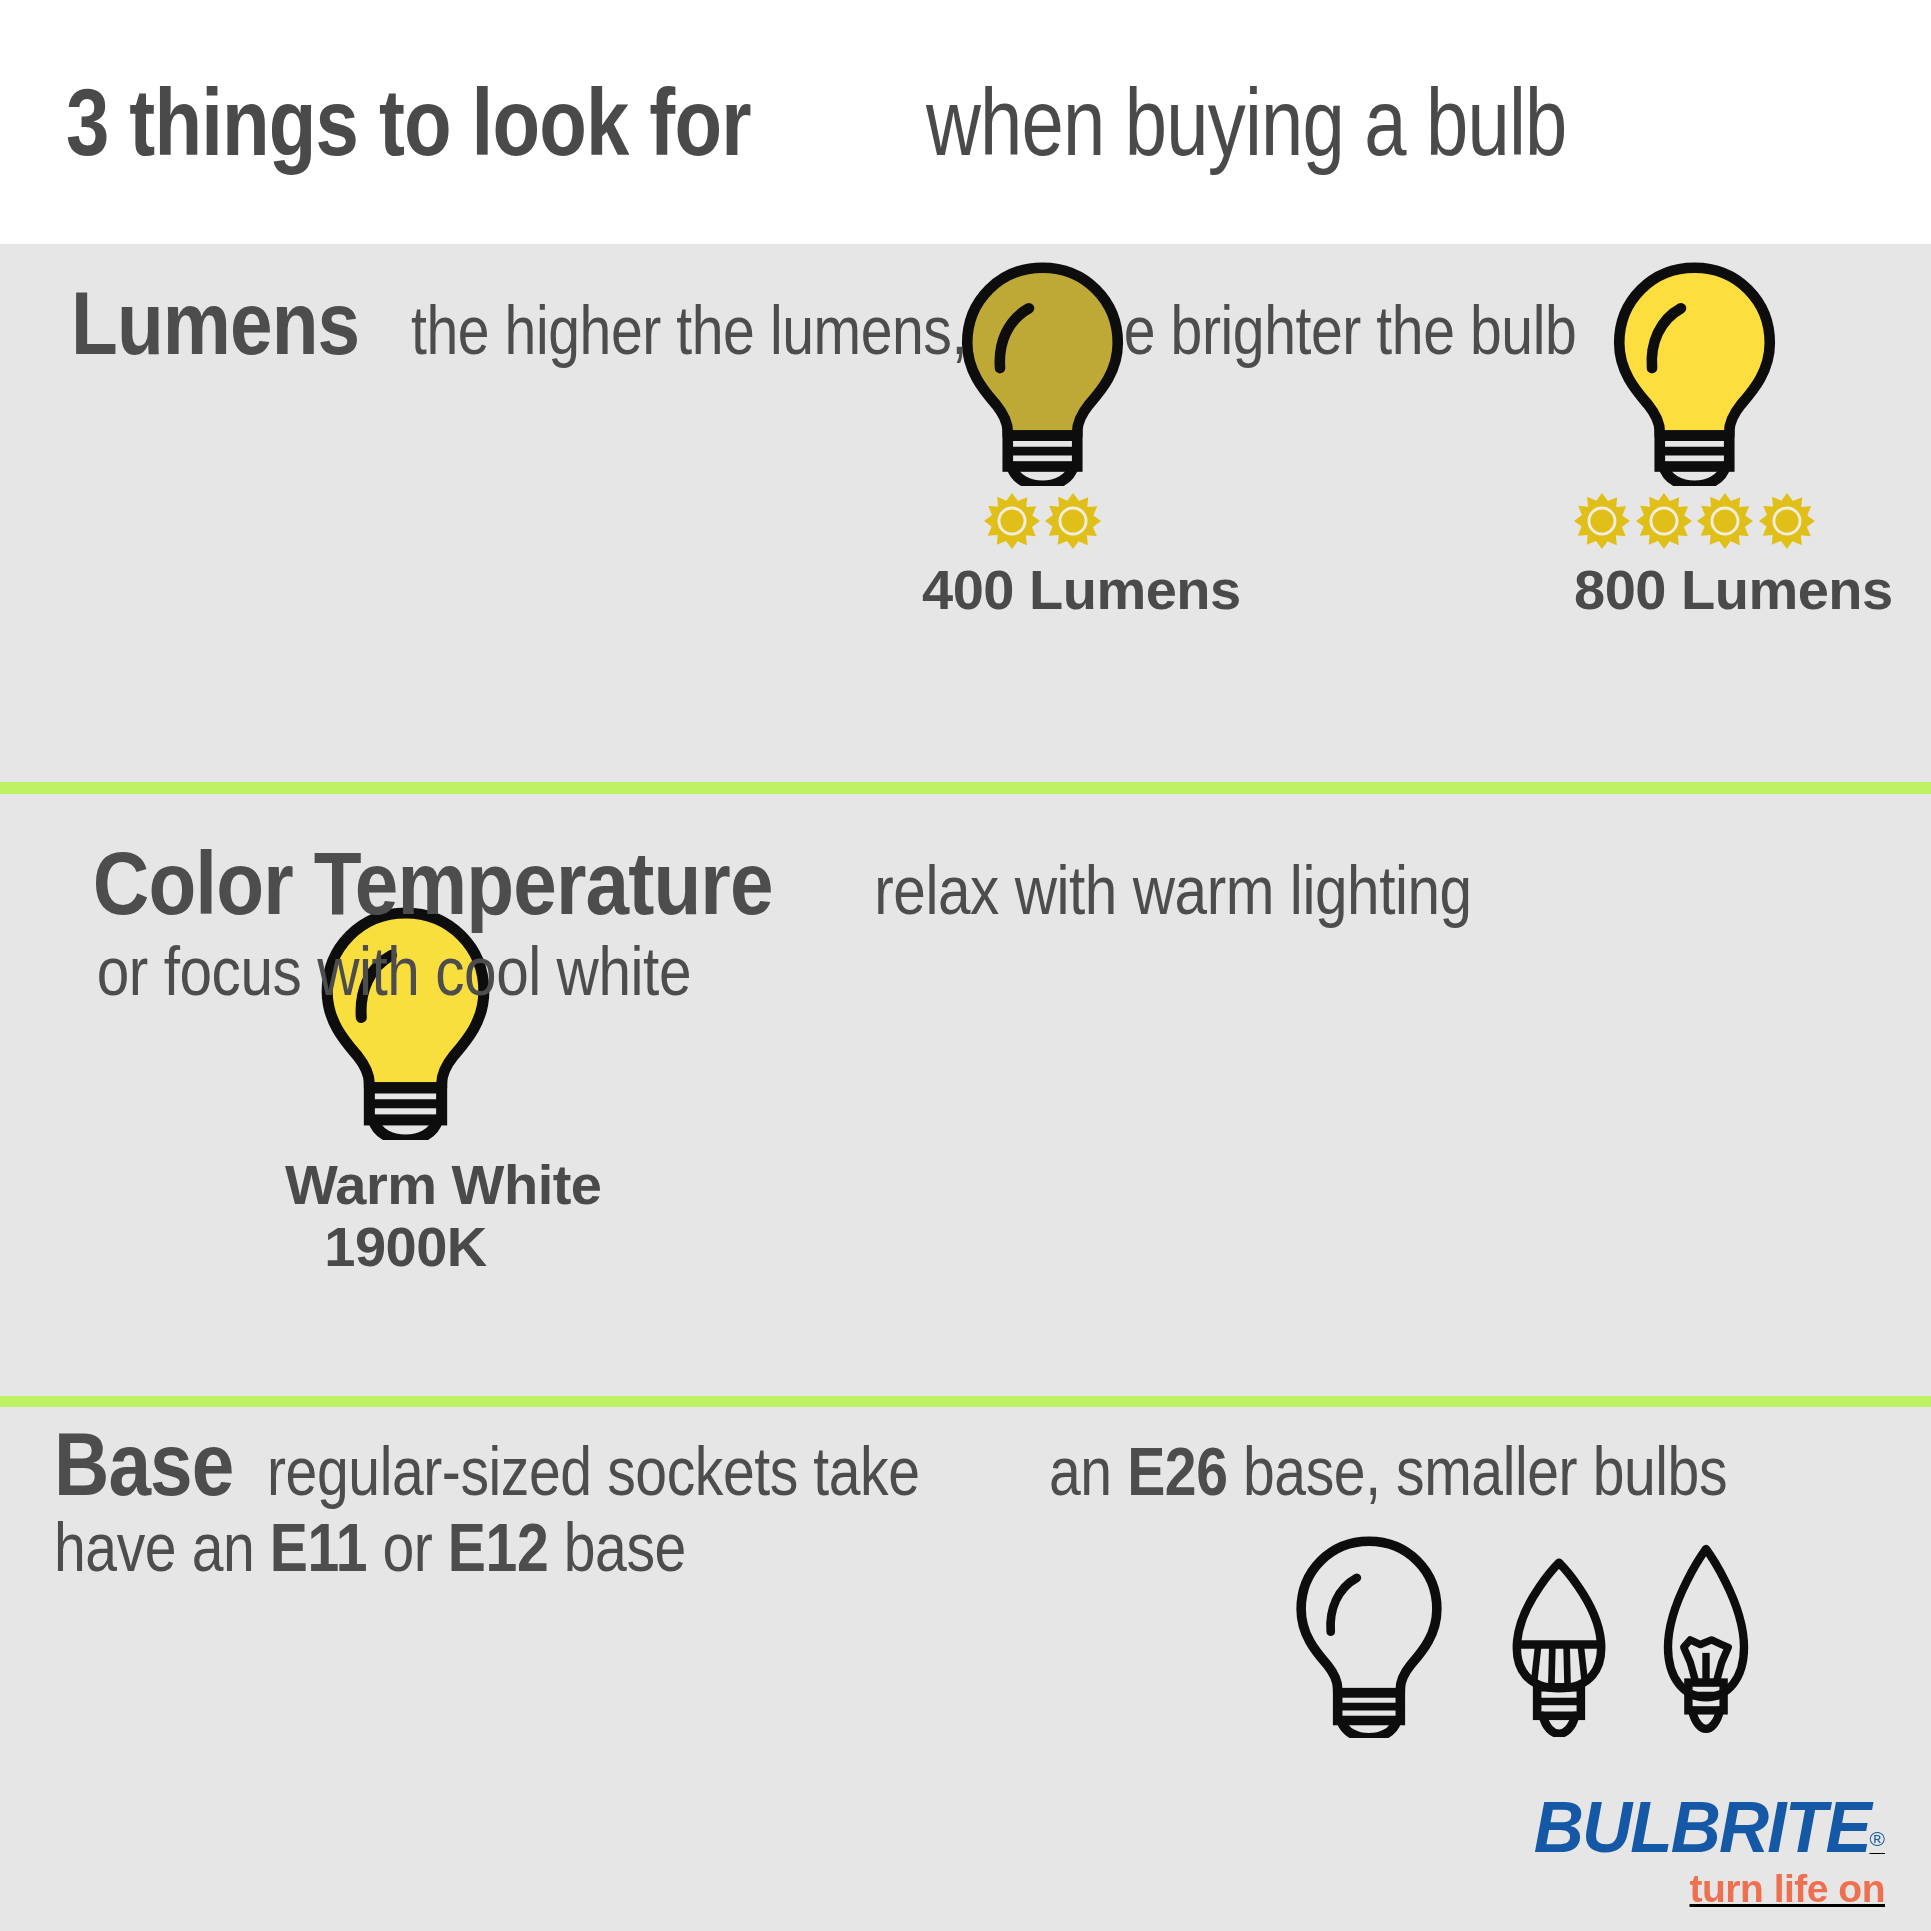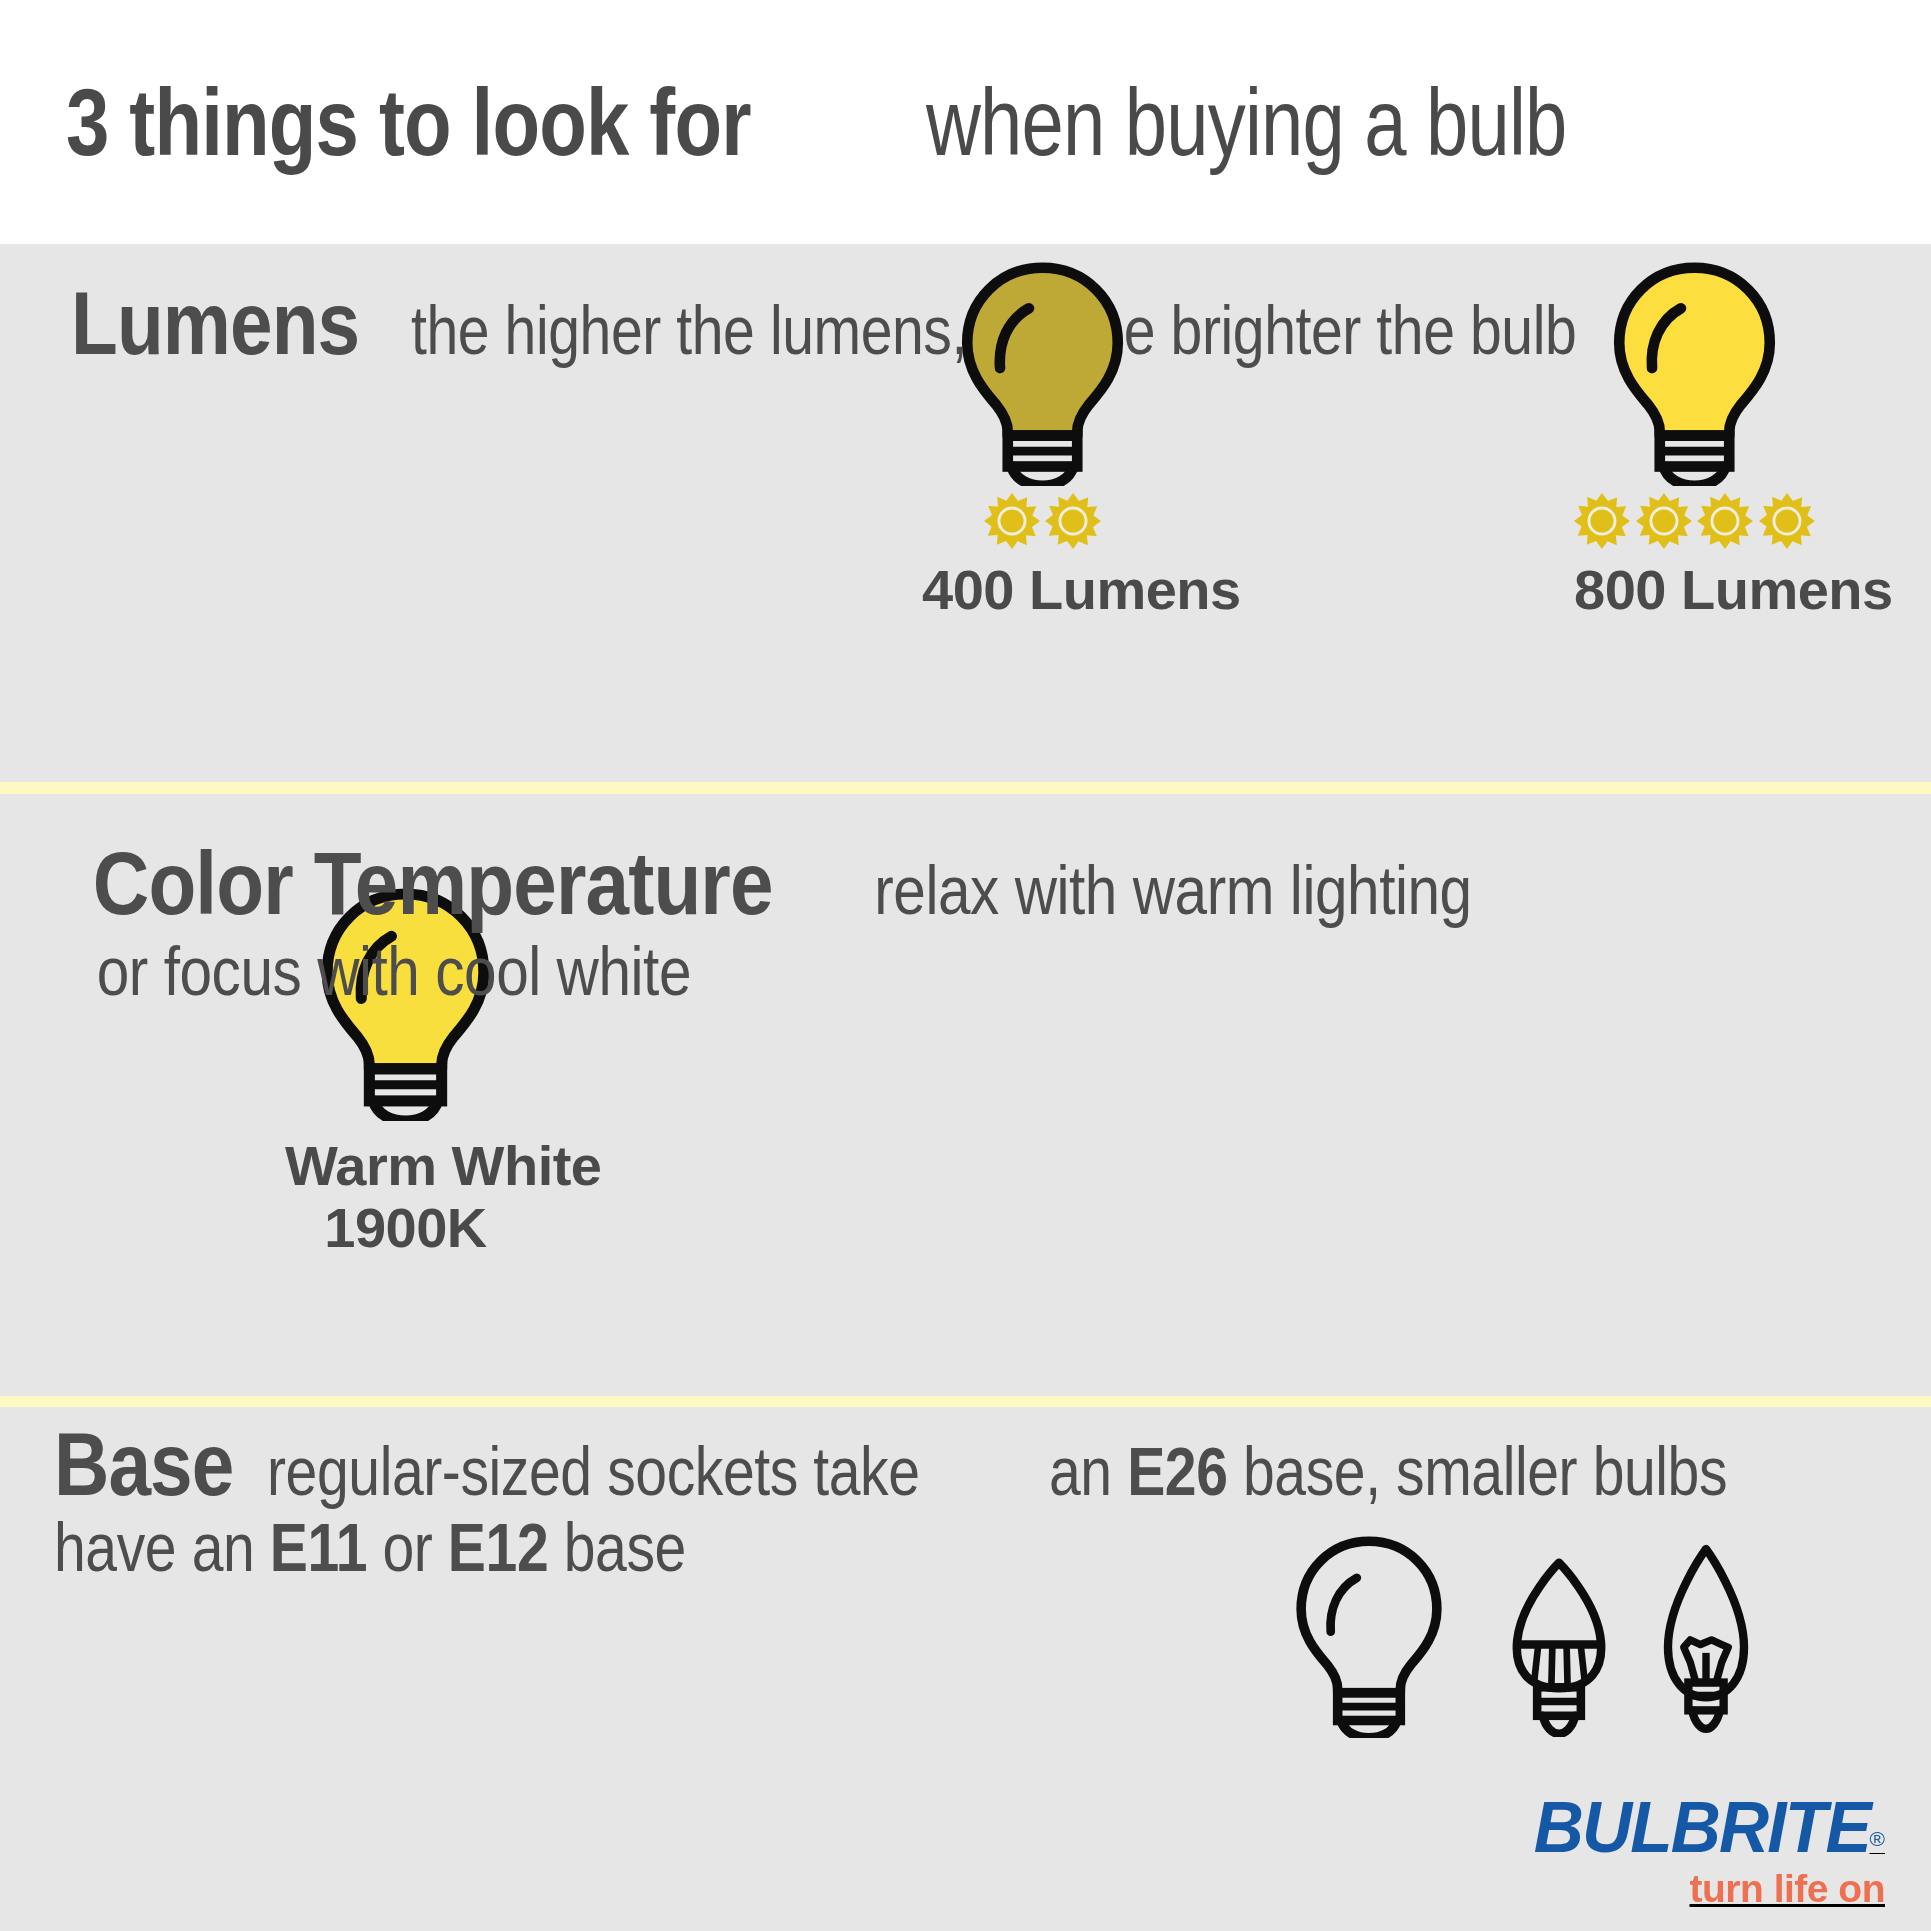--- a/index.html
+++ b/index.html
@@ -5,21 +5,21 @@
   * { box-sizing: border-box; margin: 0; padding: 0; }
   html, body {
     width: 1931px; height: 1931px;
     background: #ffffff;
     font-family: "Liberation Sans", sans-serif;
     overflow: hidden;
   }
   .page {
     position: relative;
     width: 1931px; height: 1768px;
-    background: #fef9c3;
+    background: #bef264;
   }
 
   
   .header {
     position: absolute; left: 0; top: 0;
     width: 1931px; height: 244px;
     background: #ffffff;
     display: flex; align-items: center;
   }
   .title {
@@ -220,21 +220,21 @@
             <circle cx="29" cy="29" r="13.5" fill="none" stroke="#f2ede0" stroke-width="3"></circle>
           </svg>
       </div>
       <div class="caption">800 Lumens</div>
     </div>
   </div>
 
   <div class="panel" id="panel-color">
 
 
-    <div class="bulb-group" style="left:285px; top:86px; width:241px;">
+    <div class="bulb-group" style="left:285px; top:105px; width:241px;">
       <svg width="203" height="241" viewBox="0 0 200 240" style="display:block;margin:0 auto;">
         <path d="M100 14 C56 14 22 48 22 92 C22 122 40 142 52 156 C60 166 64 174 64 184 L64 188 L136 188 L136 184 C136 174 140 166 148 156 C160 142 178 122 178 92 C178 48 144 14 100 14 Z" fill="#f9df3d" stroke="#0d0d0d" stroke-width="11" stroke-linejoin="round"></path>
         <path d="M56 118 C54 92 64 68 86 56" fill="none" stroke="#0d0d0d" stroke-width="11" stroke-linecap="round"></path>
         <rect x="64" y="188" width="72" height="32" fill="none" stroke="#0d0d0d" stroke-width="11"></rect>
         <line x1="64" y1="204" x2="136" y2="204" stroke="#0d0d0d" stroke-width="9"></line>
         <path d="M68 220 C72 234 86 240 100 240 C114 240 128 234 132 220" fill="none" stroke="#0d0d0d" stroke-width="11" stroke-linecap="round"></path>
       </svg>
       <div class="caption" style="margin-top:13.5px;">Warm White</div>
       <div class="caption">1900K</div>
     </div>

